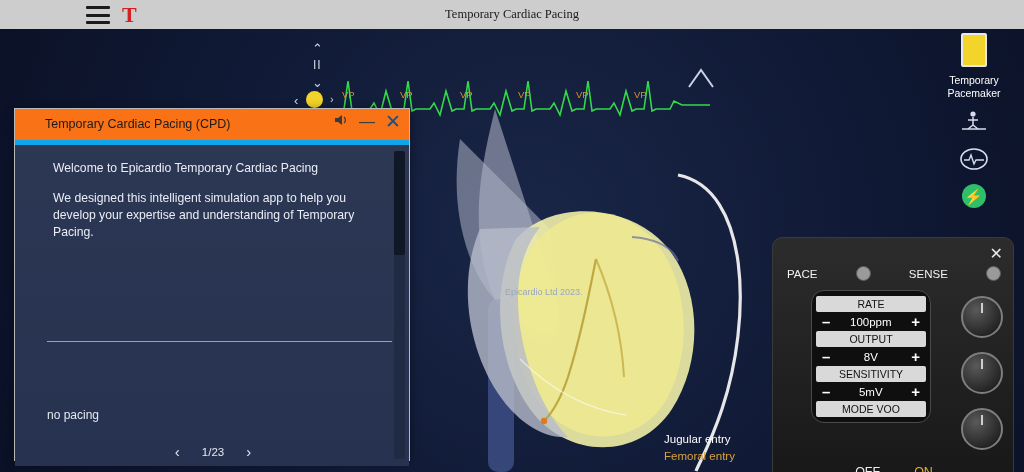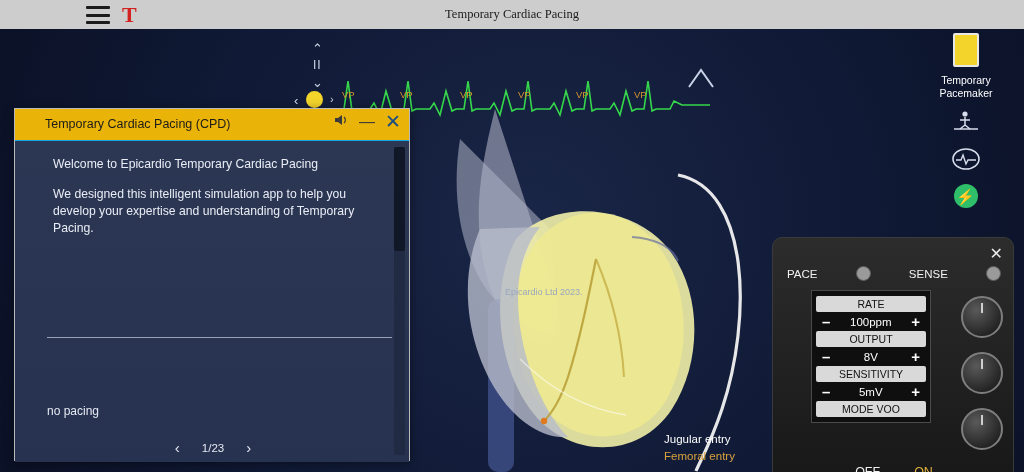--- a/index.html
+++ b/index.html
@@ -140,21 +140,21 @@
     left: 664px; top: 402px;
     font-size: 11.5px;
     line-height: 17px;
   }
   .entry-jug { color: #ffffff; }
   .entry-fem { color: #d9a23b; }
 
   
   .rail {
     position: absolute;
-    right: 18px; top: 4px;
+    right: 10px; top: 4px;
     width: 80px;
     display: flex;
     flex-direction: column;
     align-items: center;
     gap: 7px;
   }
   .rail-pacer-icon {
     width: 22px; height: 30px;
     background: #f2d42b;
     border: 2px solid #e8e8e8;
@@ -192,22 +192,22 @@
     left: 14px; top: 79px;
     width: 396px; height: 353px;
     background: #f0f0f0;
     border: 1px solid #b9b9b9;
     box-shadow: 0 2px 10px rgba(0,0,0,.45);
     box-sizing: border-box;
   }
   .tut-head {
     position: relative;
     height: 31px;
-    background: #eab308;
-    border-bottom: 1px solid #0ea5e9;
+    background: #f97316;
+    border-bottom: 5px solid #0ea5e9;
   }
   .tut-title {
     position: absolute;
     left: 30px; top: 8px;
     font-size: 12.5px;
     color: #1b1b1b;
   }
   .tut-head-btns {
     position: absolute;
     right: 8px; top: 4px;
@@ -310,21 +310,21 @@
     border-radius: 50%;
     background: #9a9a9a;
     border: 1px solid #5a5a5a;
   }
   .dev-panel {
     position: absolute;
     left: 38px; top: 52px;
     width: 120px;
     background: #0f0f0f;
     border: 1px solid #4a4a4a;
-    border-radius: 0;
+    border-radius: 13px;
     padding: 3px 4px;
     box-sizing: border-box;
   }
   .dev-band {
     background: #d9d9d9;
     color: #111;
     font-size: 10.5px;
     text-align: center;
     padding: 2px 0;
     margin: 2px 0;

